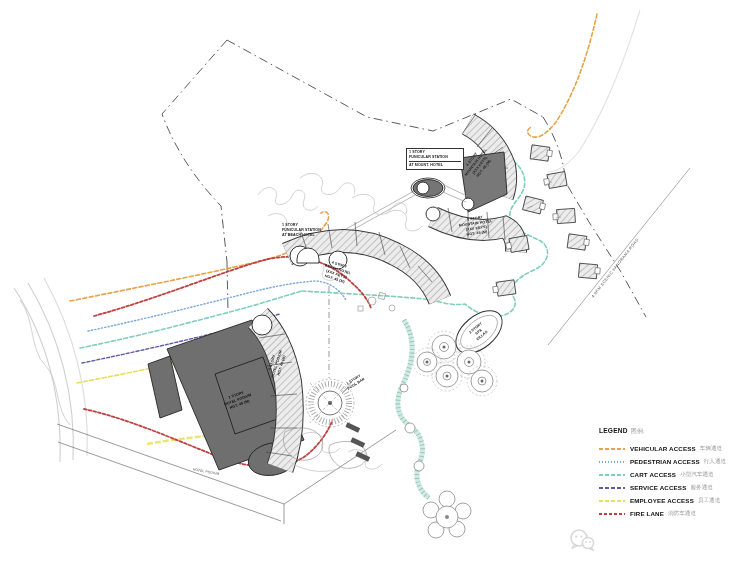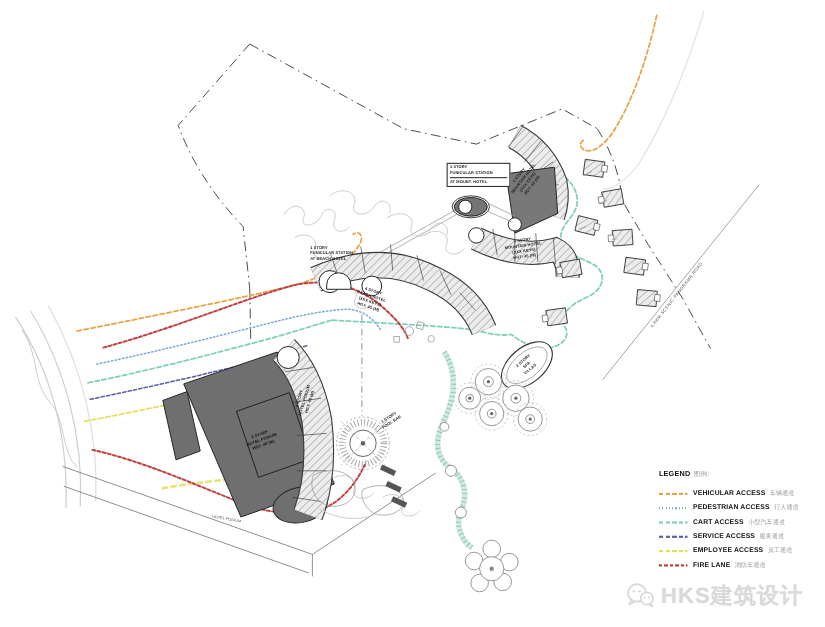--- a/index.html
+++ b/index.html
@@ -397,16 +397,15 @@
     <svg width="27" height="26" viewBox="0 0 27 26">
       <circle cx="10" cy="10" r="8" fill="none" stroke="#d7d7d7" stroke-width="1.6"></circle>
       <circle cx="7.2" cy="8.6" r="1.1" fill="#d7d7d7"></circle>
       <circle cx="12.4" cy="8.6" r="1.1" fill="#d7d7d7"></circle>
       <path d="M5,16.5 L3,20.5 L8.2,17.8" fill="none" stroke="#d7d7d7" stroke-width="1.4" stroke-linejoin="round"></path>
       <circle cx="19" cy="15" r="5.6" fill="#fff" stroke="#d7d7d7" stroke-width="1.5"></circle>
       <circle cx="17" cy="14" r="0.9" fill="#d7d7d7"></circle>
       <circle cx="21" cy="14" r="0.9" fill="#d7d7d7"></circle>
       <path d="M22.5,19.5 L24.5,22.5 L20.5,20.6" fill="none" stroke="#d7d7d7" stroke-width="1.3" stroke-linejoin="round"></path>
     </svg>
-    <span>HKS建筑设计</span>
   </div>
 
 </div>
 
 </body></html>

